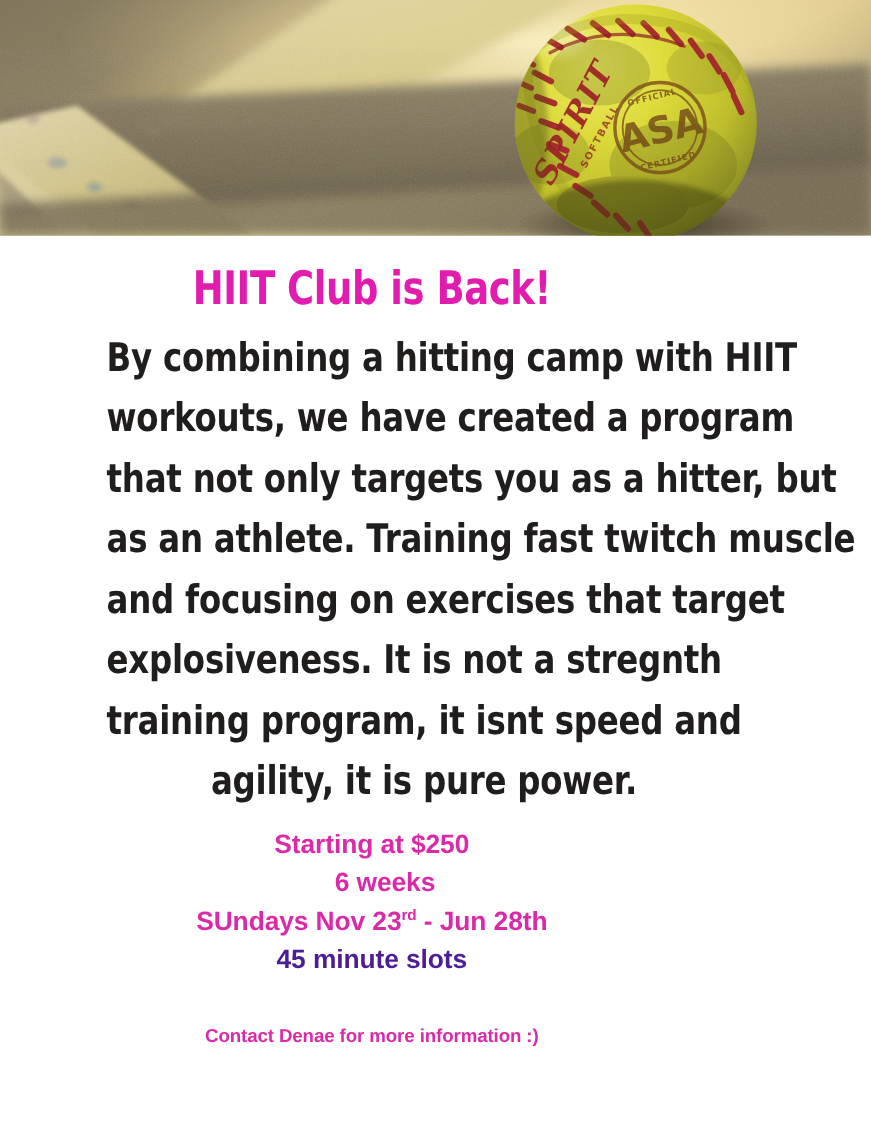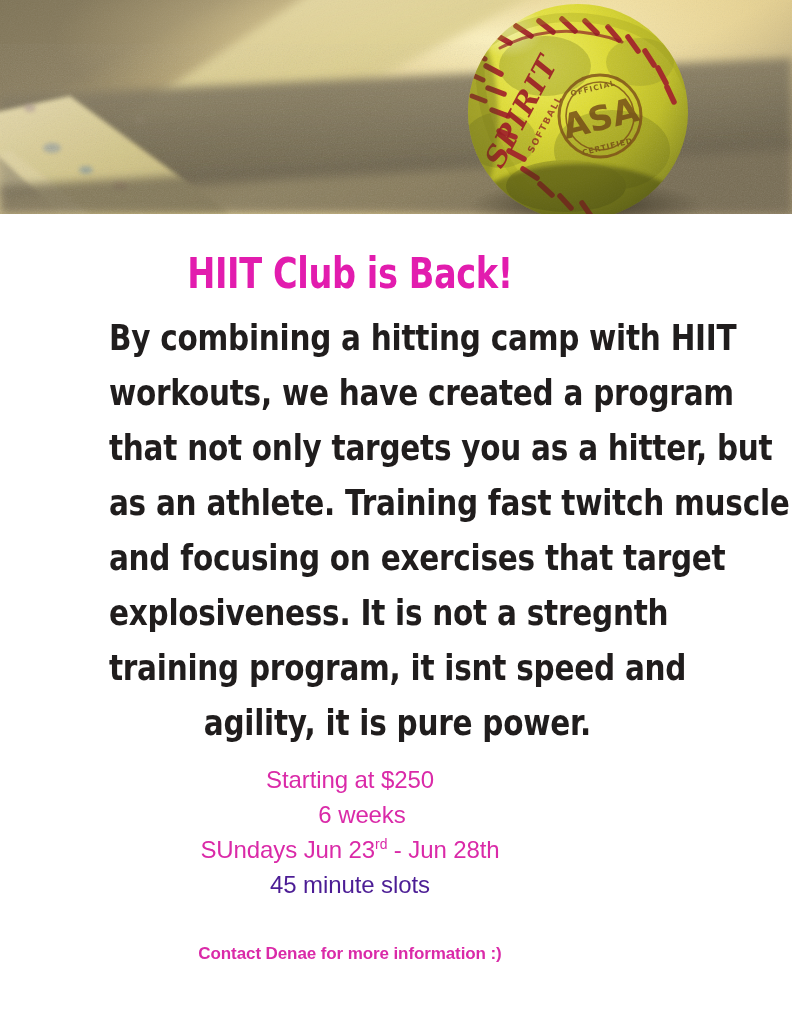--- a/index.html
+++ b/index.html
@@ -41,21 +41,21 @@
   .hero-photo svg {
     display: block;
     width: 100%;
     height: 100%;
   }
 
   
   .content {
     position: relative;
     width: 668px;
-    padding: 16px;
+    padding: 4px;
     text-align: center;
   }
 
   .headline {
     font-family: "DejaVu Sans", sans-serif;
     font-weight: 700;
     font-size: 42px;
     line-height: 52px;
     letter-spacing: -0.5px;
     transform: scaleX(0.80);
@@ -81,21 +81,21 @@
     transform: scaleX(0.82);
     transform-origin: center center;
   }
 
   .details {
     margin: 0;
     padding-top: 12px;
   }
   .detail-line {
     font-family: "Liberation Sans", sans-serif;
-    font-weight: 400;
+    font-weight: 700;
     font-size: 24px;
     line-height: 35px;
     letter-spacing: -0.1px;
     white-space: nowrap;
   }
   .detail-line sup {
     font-size: 0.58em;
     vertical-align: super;
     line-height: 0;
   }
@@ -310,20 +310,20 @@
       <div class="body-line" style="color: rgb(32, 29, 29);">as an athlete. Training fast twitch muscle</div>
       <div class="body-line" style="color: rgb(32, 29, 29);">and focusing on exercises that target</div>
       <div class="body-line" style="color: rgb(32, 29, 29);">explosiveness. It is not a stregnth</div>
       <div class="body-line" style="color: rgb(32, 29, 29);">training program, it isnt speed and</div>
       <div class="body-line" style="color: rgb(32, 29, 29);">agility, it is pure power.</div>
     </div>
 
     <div class="details">
       <div class="detail-line" style="color: rgb(218, 42, 168);">Starting at $250</div>
       <div class="detail-line" style="color: rgb(218, 42, 168); margin-left: 24px;">6 weeks</div>
-      <div class="detail-line" style="color: rgb(218, 42, 168);"><span>SUndays Jun 23</span><sup>rd</sup><span> - Jun 28th</span></div>
+      <div class="detail-line" style="color: rgb(218, 42, 168);"><span>SUndays Nov 23</span><sup>rd</sup><span> - Jun 28th</span></div>
       <div class="detail-line" style="color: #4c1d95;">45 minute slots</div>
       <div class="spacer-line"></div>
       <div class="contact-line" style="color: rgb(218, 42, 168);">Contact Denae for more information :)</div>
     </div>
 
   </div>
 </div>
 
 </body></html>

